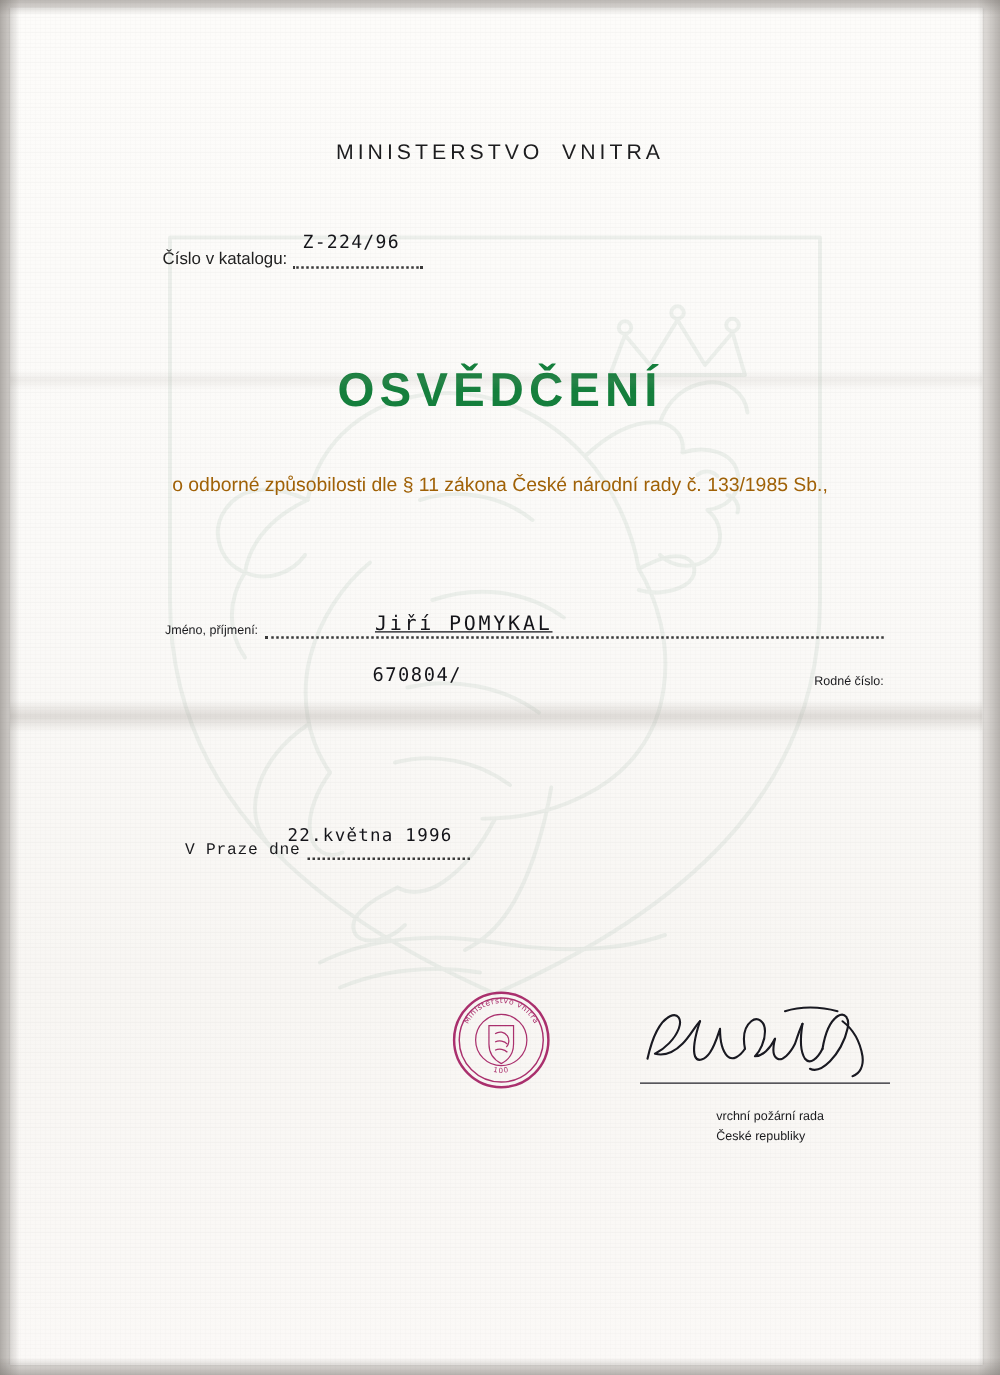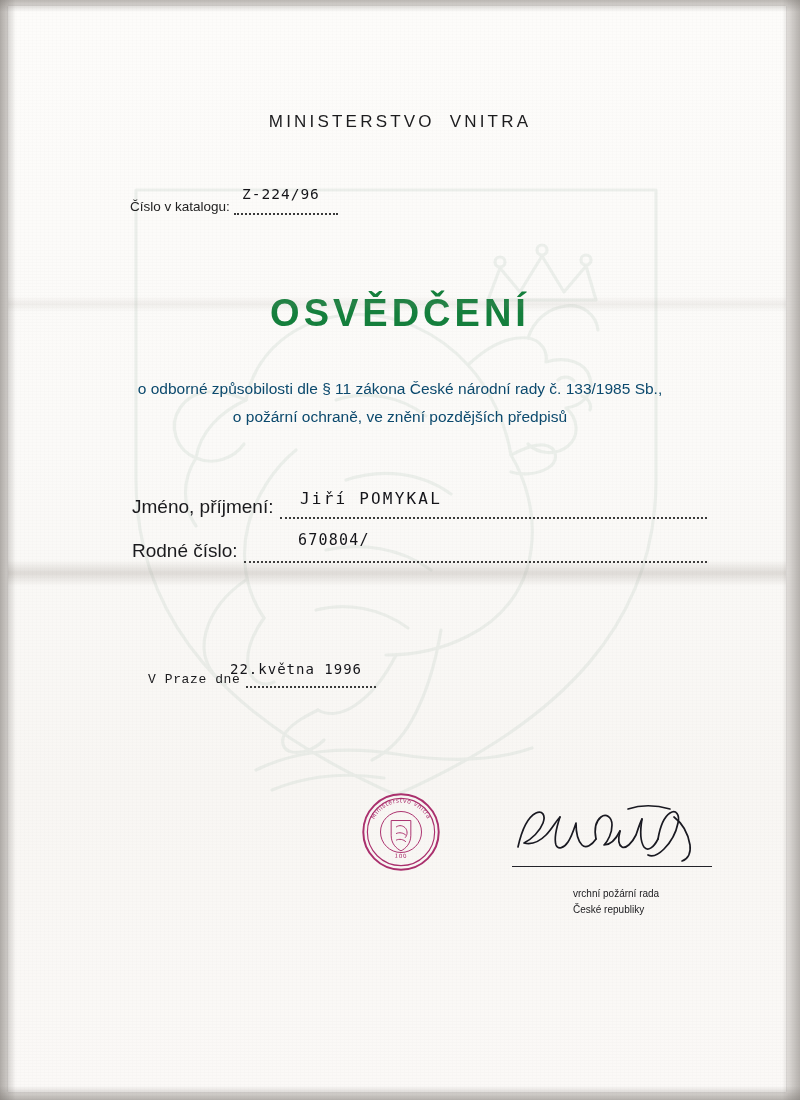--- a/index.html
+++ b/index.html
@@ -125,31 +125,31 @@
     letter-spacing: 4px;
     color: #15803d;
   }
 
   .subtitle {
     position: absolute;
     left: 0; top: 375px;
     width: 800px;
     text-align: center;
     font-size: 15.5px;
-    color: #0c4a6e;
+    color: #a16207;
     line-height: 28px;
   }
 
   .field {
     position: absolute;
     display: flex;
     align-items: flex-end;
   }
   .field-label {
-    font-size: 19px;
+    font-size: 10px;
     color: #1b1b1e;
     white-space: nowrap;
     padding-bottom: 1px;
   }
   .field-line {
     flex: 1;
     border-bottom: 2px dotted #3a3a3a;
     height: 13px;
     margin-left: 6px;
   }
@@ -157,22 +157,23 @@
     position: absolute;
     font-family: "DejaVu Sans Mono", monospace;
     color: #15151a;
   }
 
   .name-field { left: 132px; top: 496px; width: 575px; }
   .name-value {
     left: 300px; top: 489px;
     font-size: 16px;
     letter-spacing: 2.2px;
-  }
-  .birth-field { left: 132px; top: 540px; width: 575px; }
+    text-decoration: underline;
+  }
+  .birth-field { left: 132px; top: 540px; width: 575px; flex-direction: column; }
   .birth-value {
     left: 298px; top: 531px;
     font-size: 15px;
     letter-spacing: 1.2px;
   }
 
   .place-field { left: 148px; top: 672px; width: 228px; }
   .place-label { font-size: 13px; letter-spacing: .6px; font-family: Liberation Mono, monospace; }
   .place-value {
     left: 230px; top: 661px;
@@ -282,21 +283,20 @@
     <div class="catalog-row">
       <span class="catalog-label">Číslo v katalogu:</span>
       <span class="dotline catalog-dots"></span>
     </div>
     <div class="catalog-value">Z-224/96</div>
 
     <div class="title">OSVĚDČENÍ</div>
 
     <div class="subtitle">
       <div>o odborné způsobilosti dle § 11 zákona  České národní rady č. 133/1985 Sb.,</div>
-      <div>o požární ochraně, ve znění pozdějších předpisů</div>
     </div>
 
     <div class="field name-field">
       <span class="field-label">Jméno, příjmení:</span>
       <span class="field-line"></span>
     </div>
     <div class="field-value name-value">Jiří  POMYKAL</div>
 
     <div class="field birth-field">
       <span class="field-label">Rodné číslo:</span>

